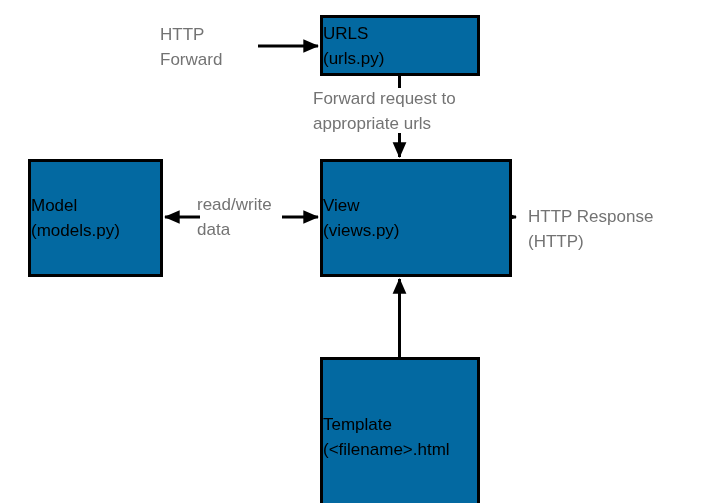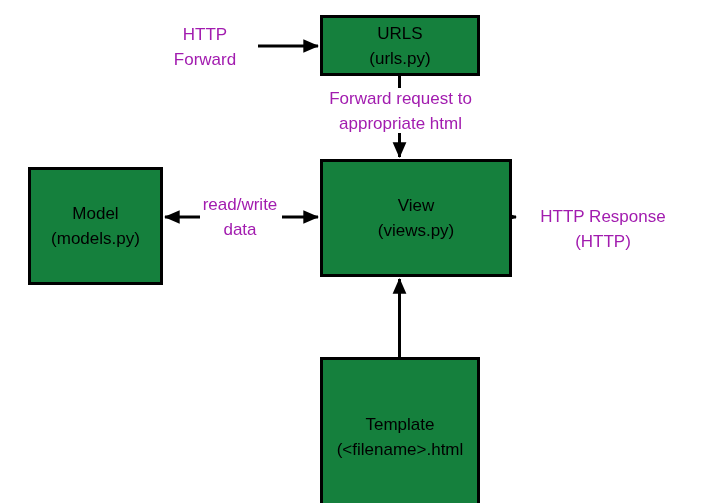--- a/index.html
+++ b/index.html
@@ -19,39 +19,39 @@
     position: absolute;
     left: 0;
     top: 0;
     width: 713px;
     height: 503px;
   }
   .node-box {
     position: absolute;
     box-sizing: border-box;
     border: 3px solid #000000;
-    background: #15803d;
+    background: #0369a1;
     display: flex;
     flex-direction: column;
-    align-items: center;
+    align-items: flex-start;
     justify-content: center;
     text-align: center;
   }
   .node-line {
     font-size: 17px;
     line-height: 25px;
     color: #000000;
     white-space: nowrap;
   }
   .edge-label {
     position: absolute;
-    text-align: center;
+    text-align: left;
     font-size: 17px;
     line-height: 25px;
-    color: #a21caf;
+    color: #737373;
     white-space: nowrap;
   }
   .edge-label-line { display: block; }
 </style>
 </head>
 <body>
 
 <div id="canvas">
 
   <svg id="diagram-svg" viewBox="0 0 713 503" xmlns="http://www.w3.org/2000/svg">
@@ -85,21 +85,21 @@
     <g>
       <line x1="399.5" y1="357" x2="399.5" y2="279" stroke="#000000" stroke-width="3" marker-end="url(#arrowR)"></line>
     </g>
   </svg>
 
   <div class="node-box" style="left:320px; top:15px; width:160px; height:61px;">
     <span class="node-line">URLS</span>
     <span class="node-line">(urls.py)</span>
   </div>
 
-  <div class="node-box" style="left:28px; top:159px; width:135px; height:118px;margin-top:8px;">
+  <div class="node-box" style="left:28px; top:159px; width:135px; height:118px;">
     <span class="node-line">Model</span>
     <span class="node-line">(models.py)</span>
   </div>
 
   <div class="node-box" style="left:320px; top:159px; width:192px; height:118px;">
     <span class="node-line">View</span>
     <span class="node-line">(views.py)</span>
   </div>
 
   <div class="node-box" style="left:320px; top:357px; width:160px; height:160px;">
@@ -107,21 +107,21 @@
     <span class="node-line">(&lt;filename&gt;.html</span>
   </div>
 
   <div class="edge-label" style="left:160px; top:22px; width:90px;">
     <span class="edge-label-line">HTTP</span>
     <span class="edge-label-line">Forward</span>
   </div>
 
   <div class="edge-label" style="left:313px; top:86px; width:175px;">
     <span class="edge-label-line">Forward request to</span>
-    <span class="edge-label-line">appropriate html</span>
+    <span class="edge-label-line">appropriate urls</span>
   </div>
 
   <div class="edge-label" style="left:197px; top:192px; width:86px;">
     <span class="edge-label-line">read/write</span>
     <span class="edge-label-line">data</span>
   </div>
 
   <div class="edge-label" style="left:528px; top:204px; width:150px;">
     <span class="edge-label-line">HTTP Response</span>
     <span class="edge-label-line">(HTTP)</span>

